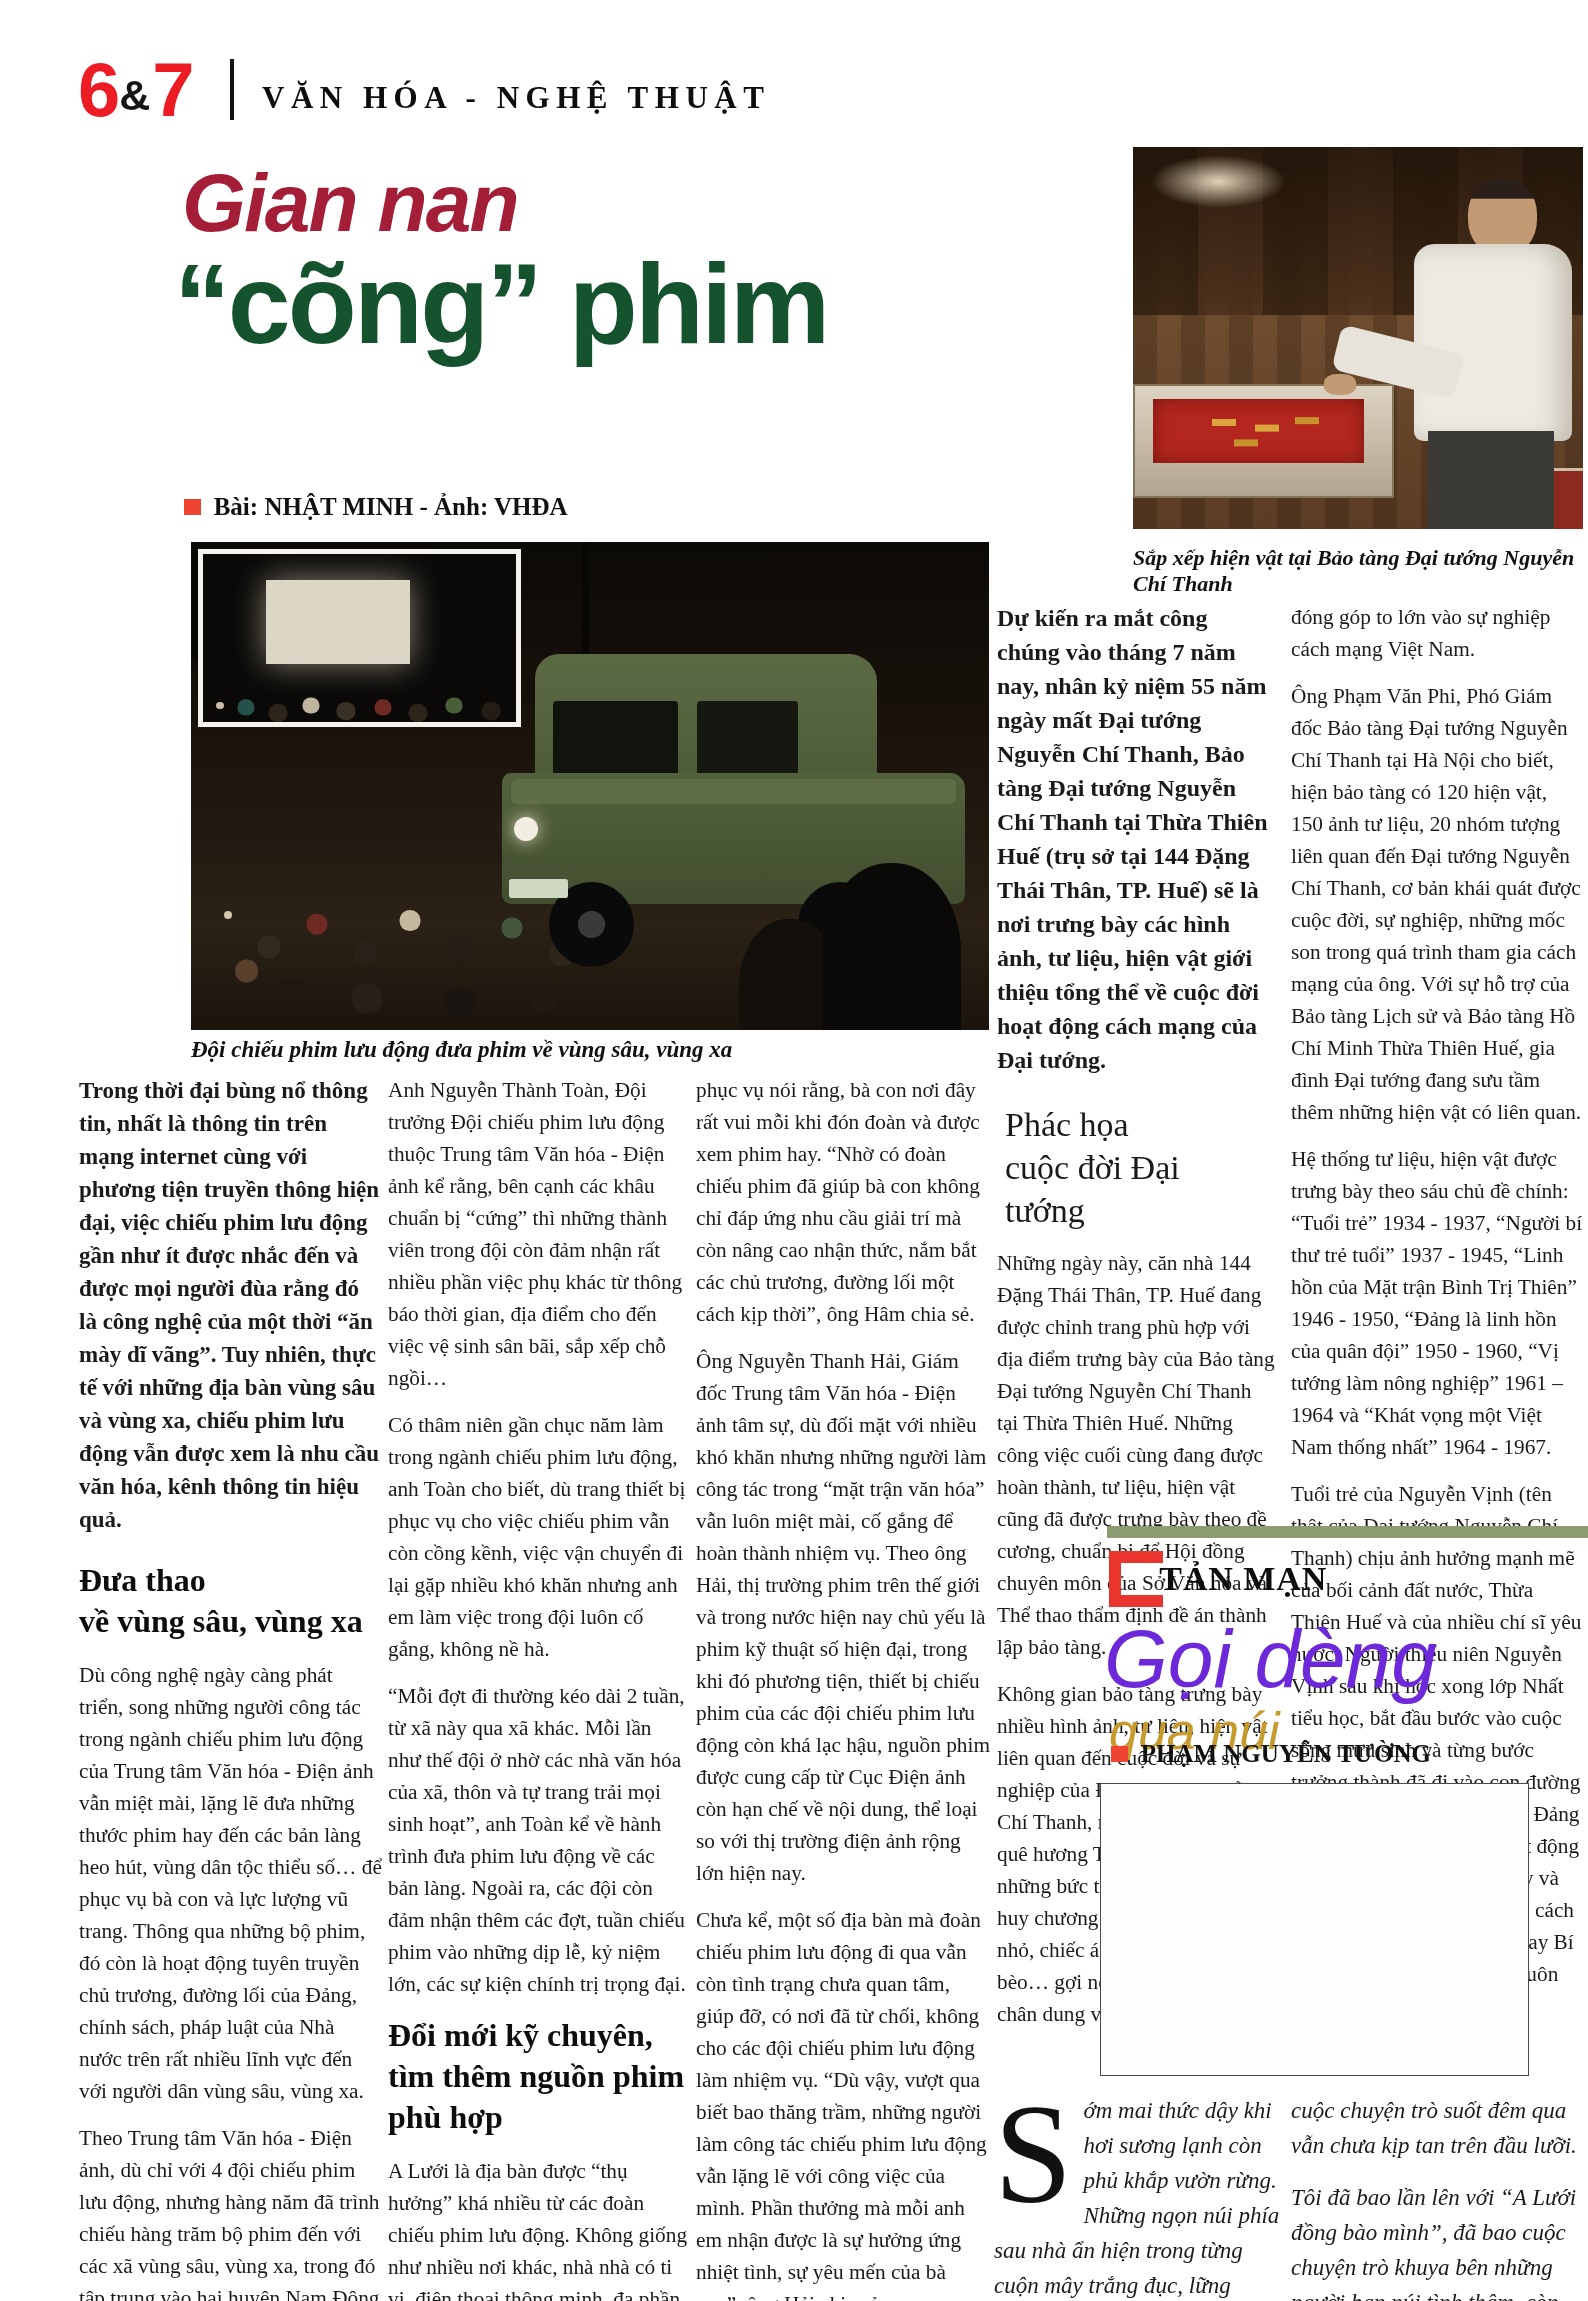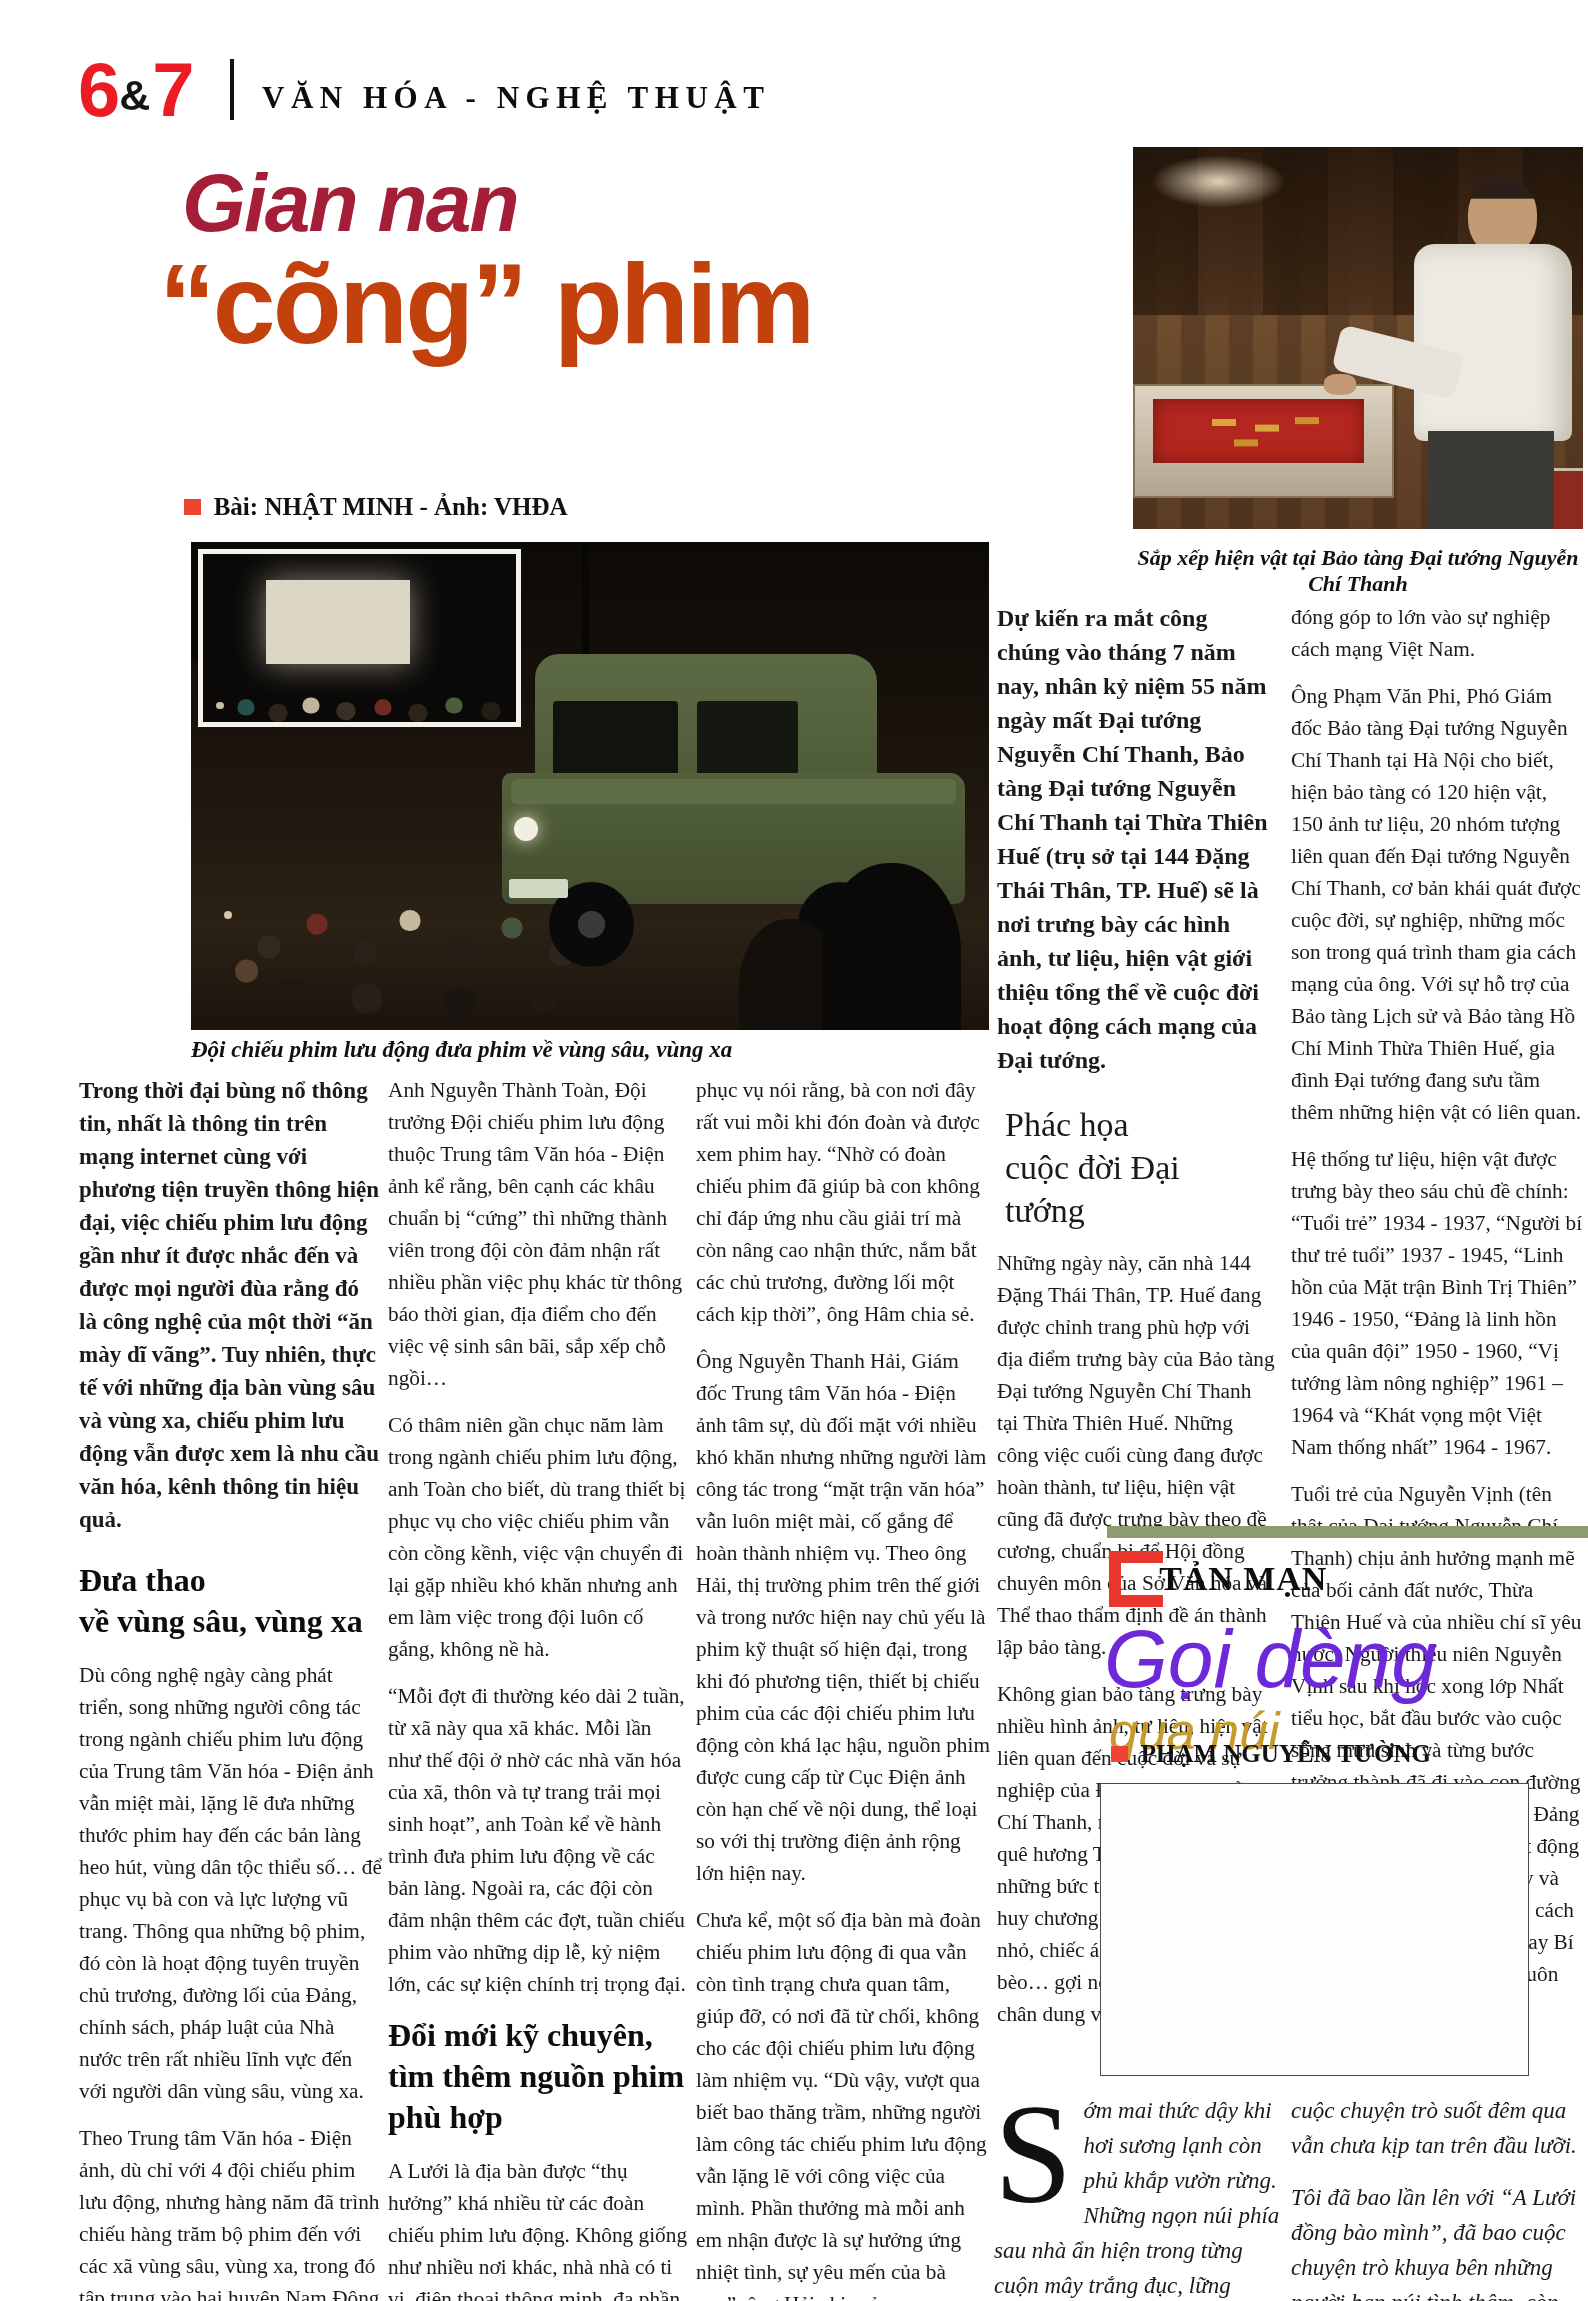--- a/index.html
+++ b/index.html
@@ -11,22 +11,22 @@
   
   .pageno { left:78px; top:46px; font-family:"Liberation Sans",sans-serif; font-weight:bold; }
   .pageno .n { font-size:76px; color:#ed1c24; letter-spacing:-2.8px; }
   .pageno .amp { font-size:43px; color:#151515; margin:0 1.9px; position:relative; top:-5.6px; }
   .hrule { left:230px; top:59px; width:3.7px; height:61px; background:#111; }
   .section-title { left:262px; top:80px; font-weight:bold; font-size:31px; letter-spacing:6.5px; color:#0d0d0d; }
 
   
   .hl1 { left:182px; top:156px; font-family:"Liberation Sans",sans-serif; font-style:italic; font-weight:bold;
          font-size:82px; color:#a51e37; letter-spacing:-1.9px; }
-  .hl2 { left:159px; top:239px; font-family:"Liberation Sans",sans-serif; font-weight:bold;
-         font-size:113px; color:#c2410c; letter-spacing:-2.8px; }
+  .hl2 { left:174px; top:239px; font-family:"Liberation Sans",sans-serif; font-weight:bold;
+         font-size:113px; color:#14532d; letter-spacing:-2.8px; }
   .hl3 { left:182px; top:375px; font-family:"Liberation Sans",sans-serif; font-style:italic; font-weight:bold;
          font-size:85px; color:#a51e37; letter-spacing:-1.9px; }
   .byline-row { display:flex; align-items:center; gap:13px; }
   .byline1 { left:184px; top:493px; }
   .sqr { width:16.7px; height:16.7px; background:#f04433; flex:0 0 auto; }
   .byline-text { font-weight:bold; font-size:25px; color:#111; }
 
   
   .photo-main { left:191px; top:542px; width:798px; height:488px; overflow:hidden;
                 background:linear-gradient(180deg,#0c0a07 0%,#16100a 30%,#211910 58%,#2b2115 78%,#1b140d 100%); }
@@ -77,21 +77,21 @@
   .mu-case2 { position:absolute; right:0; bottom:0; width:32%; height:16%; background:#8d2a20; border-top:3.7px solid #c9bda6; }
   .mu-man { position:absolute; right:0; top:8%; width:40%; height:92%; }
   .mu-head { position:absolute; left:36%; top:0; width:69px; height:78px; border-radius:46%;
       background:linear-gradient(180deg,#2a2019 0 26%, #c29a74 27%); }
   .mu-shirt { position:absolute; left:6%; top:19%; width:88%; height:56%; background:#edeae3; border-radius:20.4px 28px 9.3px 9.3px;
       box-shadow:inset -13px 0 24px rgba(150,140,120,.45); }
   .mu-arm { position:absolute; left:-38%; top:46%; width:70%; height:13%; background:#e7e3da; border-radius:11px;
       transform:rotate(14deg); }
   .mu-hand { position:absolute; left:-44%; top:56%; width:32px; height:20.4px; background:#c29a74; border-radius:40%; }
   .mu-pants { position:absolute; left:14%; top:72%; width:70%; height:28%; background:#3c3a36; }
-  .caption-museum { left:1133px; top:545px; width:450px; text-align:center; font-size:22px; }
+  .caption-museum { left:1133px; top:545px; width:450px; text-align:left; font-size:22px; }
 
   
   .col { position:absolute; top:1074px; }
   .col p { font-size:21.3px; line-height:32px; margin-bottom:15px; text-align:left; }
   .c1 { left:79px;  width:303px; }
   .c2 { left:388px; width:301px; }
   .c3 { left:696px; width:295px; }
   .intro { font-weight:bold; font-size:23px !important; line-height:33px !important; }
   .filmhead { font-size:32px; line-height:41px; font-weight:bold; color:#0d0d0d; margin:24px 0 16.7px; }
   .c2 .filmhead { margin-top:13px; }

